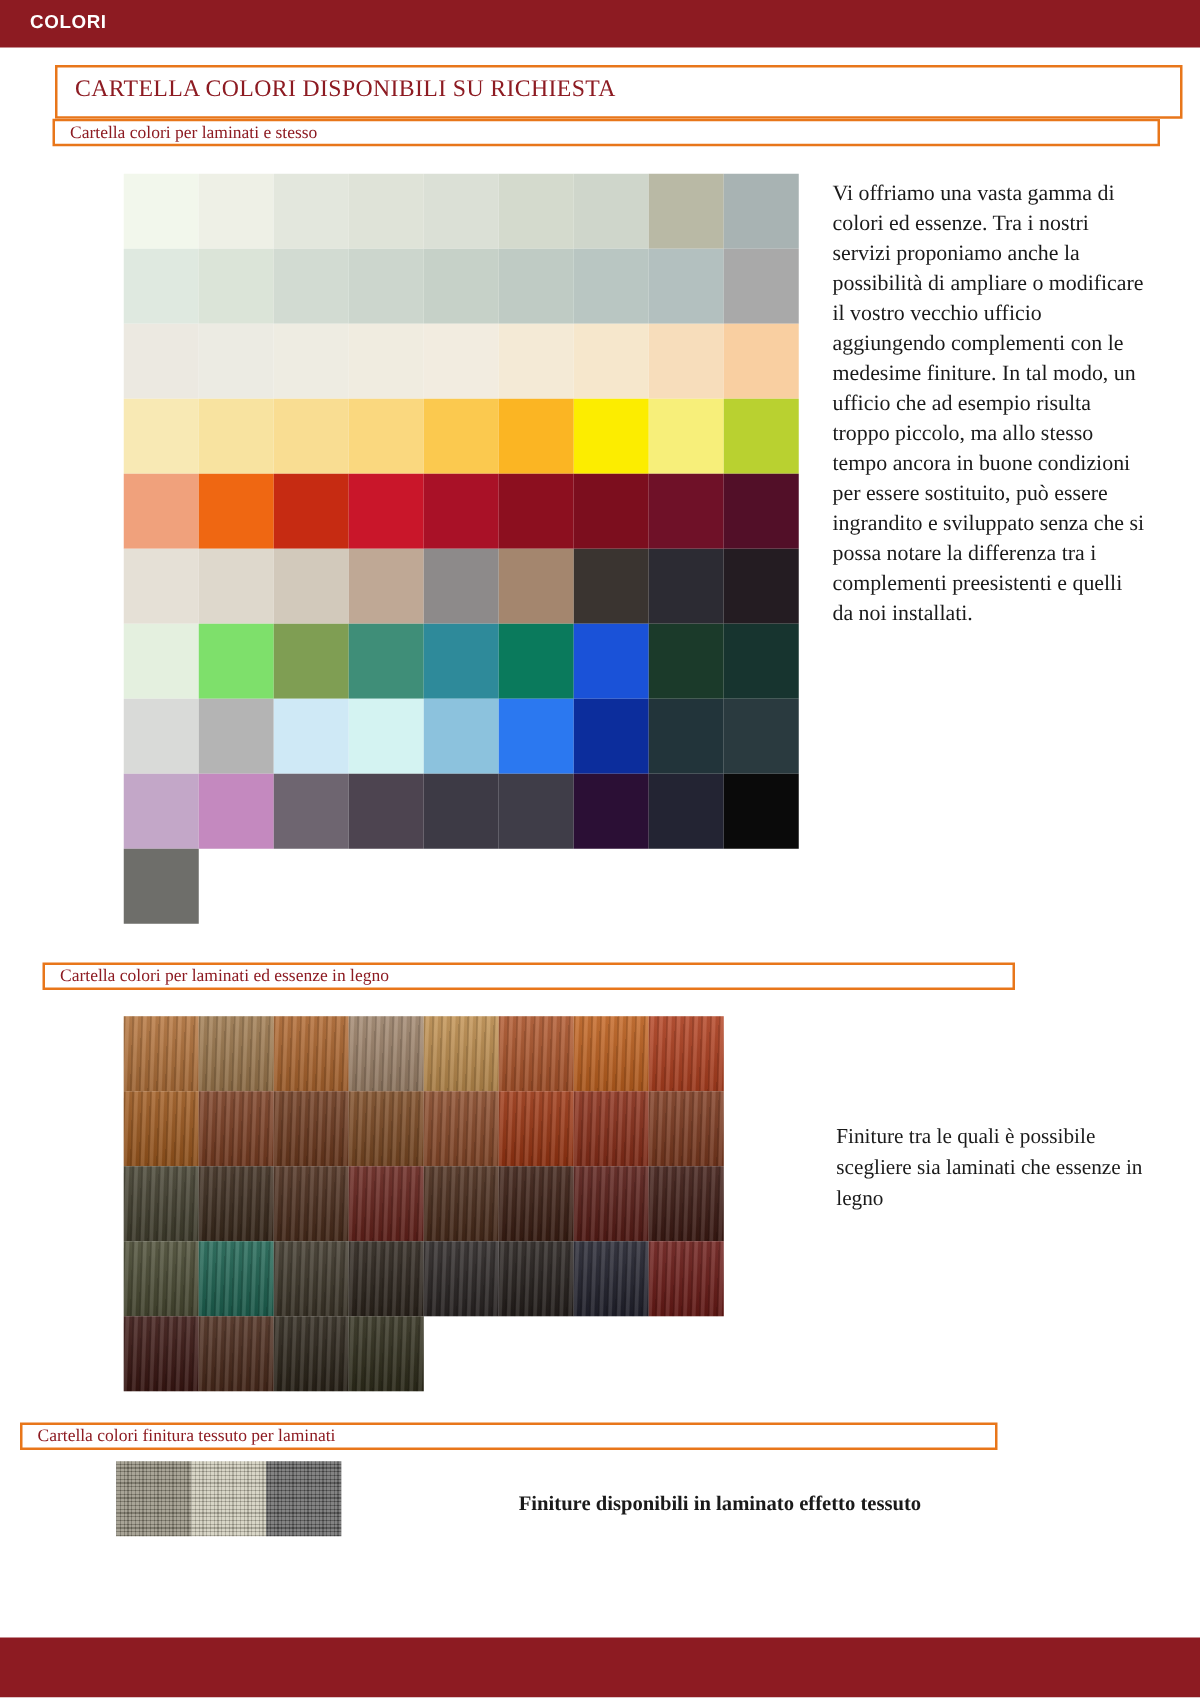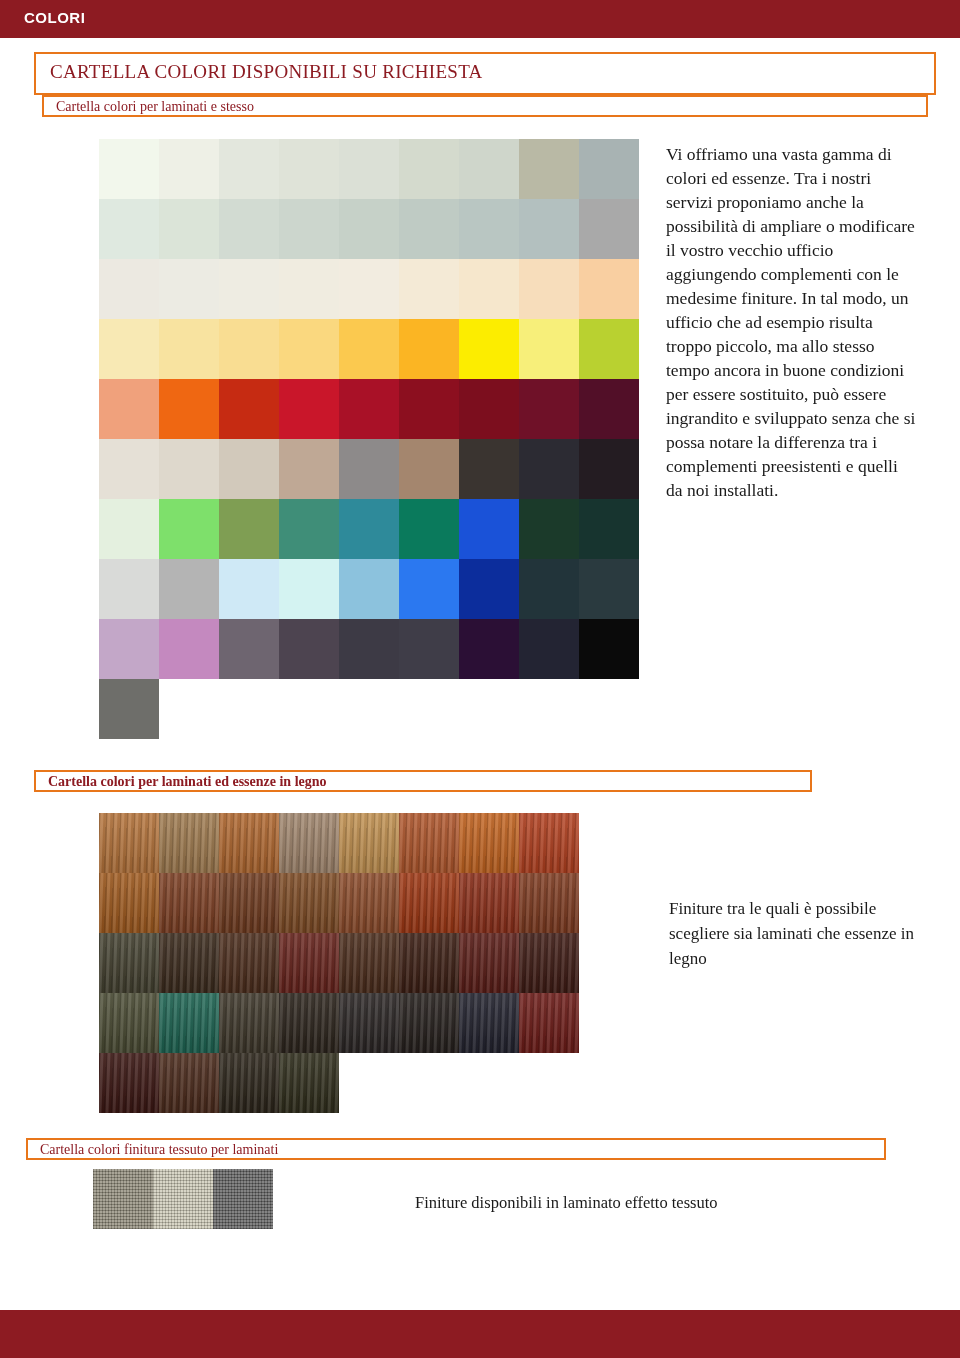--- a/index.html
+++ b/index.html
@@ -38,21 +38,21 @@
     border: 2px solid #e8761a;
     background: #ffffff;
     box-sizing: border-box;
   }
   .box-title .label {
     position: absolute;
     color: #8d1b22;
   }
 
   #main-title-box {
-    left: 34px; top: 52px;
+    left: 44px; top: 52px;
     width: 902px; height: 43px; padding-left: 24px;
   }
   #main-title-box .label {
     left: 14px; top: 7px;
     font-size: 19px;
     letter-spacing: 0.3px;
   }
 
   .sub-box {
     position: absolute;
@@ -62,22 +62,22 @@
     height: 22px;
   }
   .sub-box .label {
     position: absolute;
     left: 12px; top: 2px;
     color: #8d1b22;
     font-size: 14px;
   }
 
   #sub-box-1 { left: 42px; top: 95px; width: 886px; }
-  #sub-box-2 { left: 34px; top: 770px; width: 778px; font-weight: bold; }
-  #sub-box-3 { left: 26px; top: 1138px; width: 860px; }
+  #sub-box-2 { left: 34px; top: 770px; width: 778px; }
+  #sub-box-3 { left: 16px; top: 1138px; width: 782px; }
 
   
   .swatch-grid {
     position: absolute;
     display: grid;
     gap: 0;
   }
   .swatch {
     width: 60px;
     height: 60px;
@@ -114,20 +114,21 @@
   #para-2 {
     left: 669px; top: 896px;
     width: 250px;
     font-size: 17px;
     line-height: 25px;
   }
   #para-3 {
     left: 415px; top: 1193px;
     width: 420px;
     font-size: 16.5px;
+    font-weight: bold;
   }
 
   
   .bottom-bar {
     position: absolute;
     left: 0; bottom: 0;
     width: 960px; height: 48px;
     background: #8d1b22;
   }
 </style>

